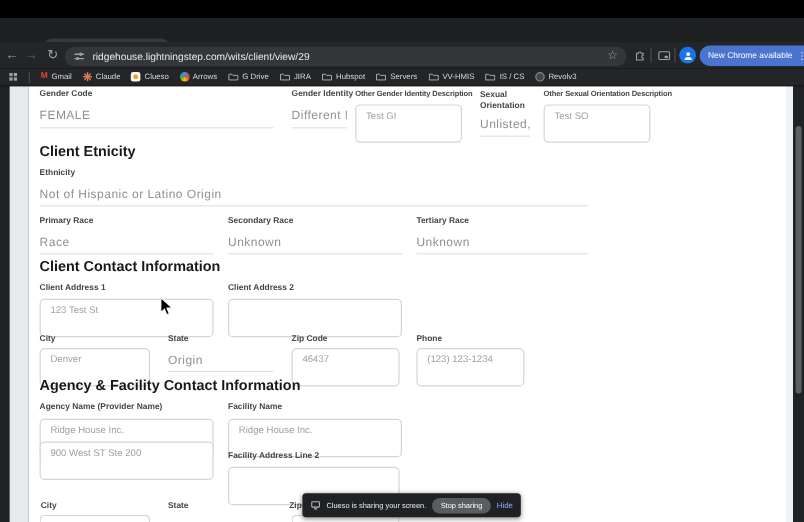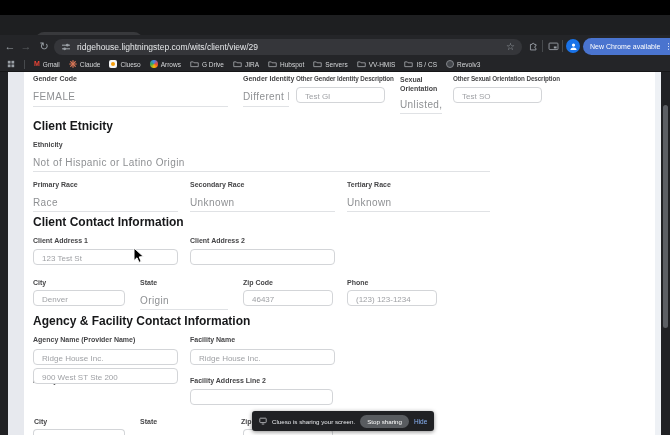--- a/index.html
+++ b/index.html
@@ -55,21 +55,21 @@
   .track-light-r{position:absolute;left:655px;top:72px;width:6px;height:363px;background:#eef1f5}
   .scrollcol{position:absolute;left:661px;top:72px;width:9px;height:363px;background:#202124}
   .thumb{position:absolute;left:2px;top:33px;width:5px;height:223px;border-radius:2.5px;background:#5c5f64}
 
   .lbl{position:absolute;font-size:7px;font-weight:bold;color:#454547;white-space:nowrap}
   .lbl.small{font-size:6.3px;letter-spacing:-.1px}
   .lbl.wrap{white-space:normal;line-height:1.35}
   .heading{position:absolute;font-size:12px;font-weight:bold;color:#17181a;white-space:nowrap}
   .val{position:absolute;font-size:10px;letter-spacing:.4px;color:#8e9093;white-space:nowrap;overflow:hidden}
   .hline{position:absolute;height:0;border-top:1px solid #e0e2e5}
-  .obox{position:absolute;height:16px;line-height:18px;border:1px solid #d3d5d8;border-radius:4px;
+  .obox{position:absolute;height:32px;line-height:18px;border:1px solid #d3d5d8;border-radius:4px;
         background:#fff;font-size:8px;color:#9fa1a5;padding-left:8px;white-space:nowrap;overflow:hidden}
   .obox.cut{height:6px;border-bottom:none;border-radius:4px 4px 0 0}
 
   
   .banner{position:absolute;left:252px;top:411px;height:20px;background:#202124;border-radius:3px;
           display:flex;align-items:center;gap:5px;padding:0 7px;z-index:50;
           box-shadow:0 1px 4px rgba(0,0,0,.45)}
   .banner .msg{font-size:6.2px;color:#e8eaed;white-space:nowrap}
   .stopbtn{height:13px;border-radius:7px;background:#595c60;color:#fff;font-size:6.2px;
            display:flex;align-items:center;padding:0 7px;white-space:nowrap}

